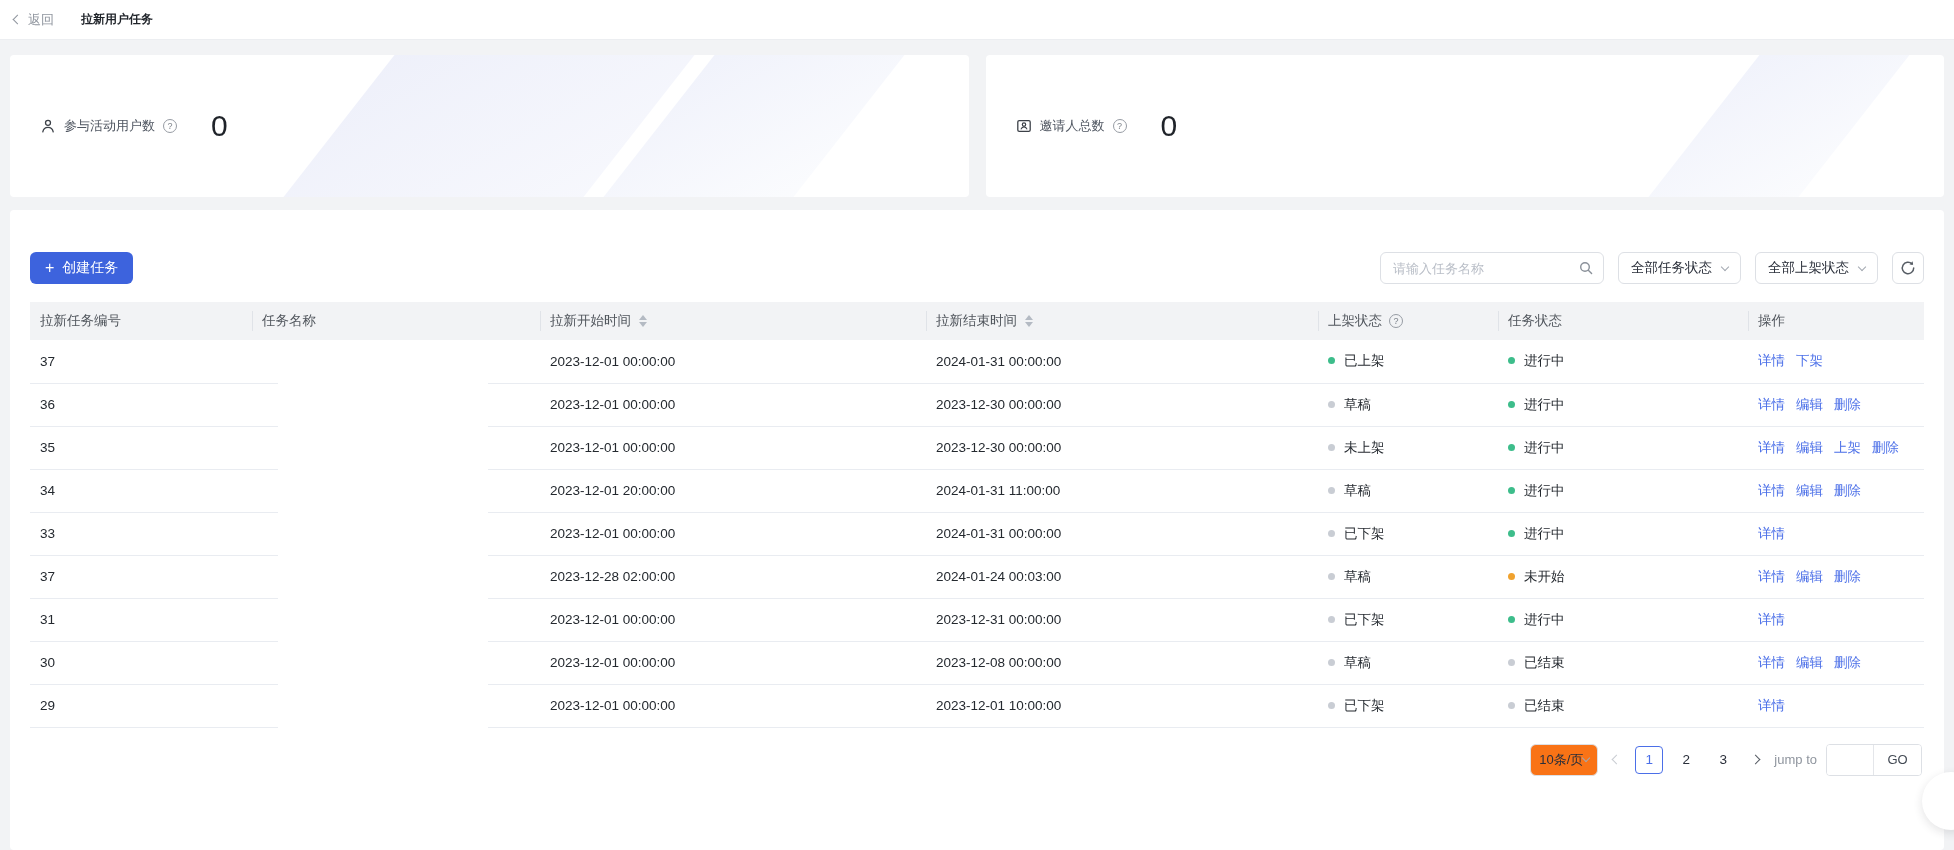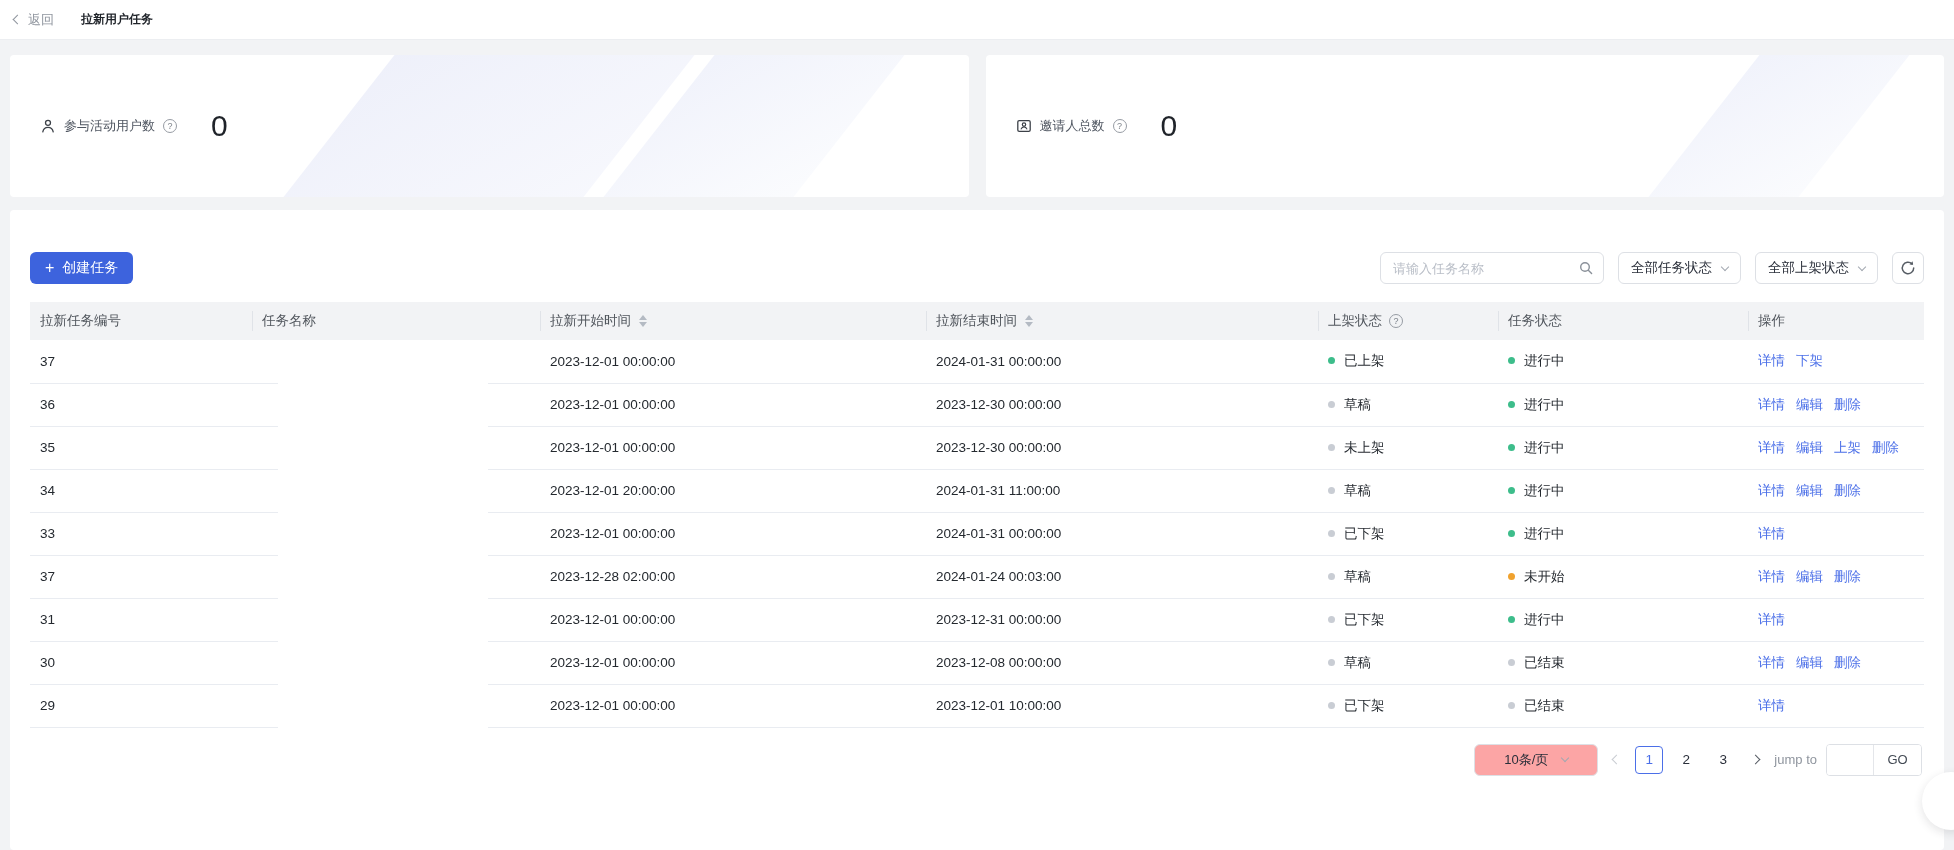--- a/index.html
+++ b/index.html
@@ -101,22 +101,22 @@
   }
   .dot { display:inline-block; width:7px; height:7px; border-radius:50%; margin-right:9px; vertical-align:1px; }
   a.op { color:#4b6fe8; cursor:pointer; text-decoration:none; margin-right:11px; }
   a.op:last-child { margin-right:0; }
 
   
   .pagination {
     display:flex; align-items:center; justify-content:flex-end; gap:9px; margin-top:16px; padding-right:2px;
   }
   .size-select {
-    height:32px; border:1px solid #dde0e5; border-radius:6px; background:#fca5a5;
-    display:flex; align-items:center; gap:14px; padding:0 29px; font-size:13px; color:#2a2f3a; cursor:pointer;
+    height:32px; border:1px solid #dde0e5; border-radius:6px; background:#f97316;
+    display:flex; align-items:center; padding:0 8px; font-size:13px; color:#2a2f3a; cursor:pointer;
   }
   .size-select .chev { color:#a2a8b0; width:6px; height:6px; }
   .pg-arrow { background:none; border:none; display:flex; align-items:center; padding:4px 6px; cursor:pointer; }
   .pg-arrow .chev { width:7px; height:7px; }
   .pg-arrow.prev { color:#c9ccd2; }
   .pg-arrow.next { color:#555b63; }
   .page {
     min-width:28px; height:28px; border:none; background:none; font-size:13.5px; color:#2a2f3a;
     border-radius:4px; cursor:pointer; font-family:inherit;
   }

